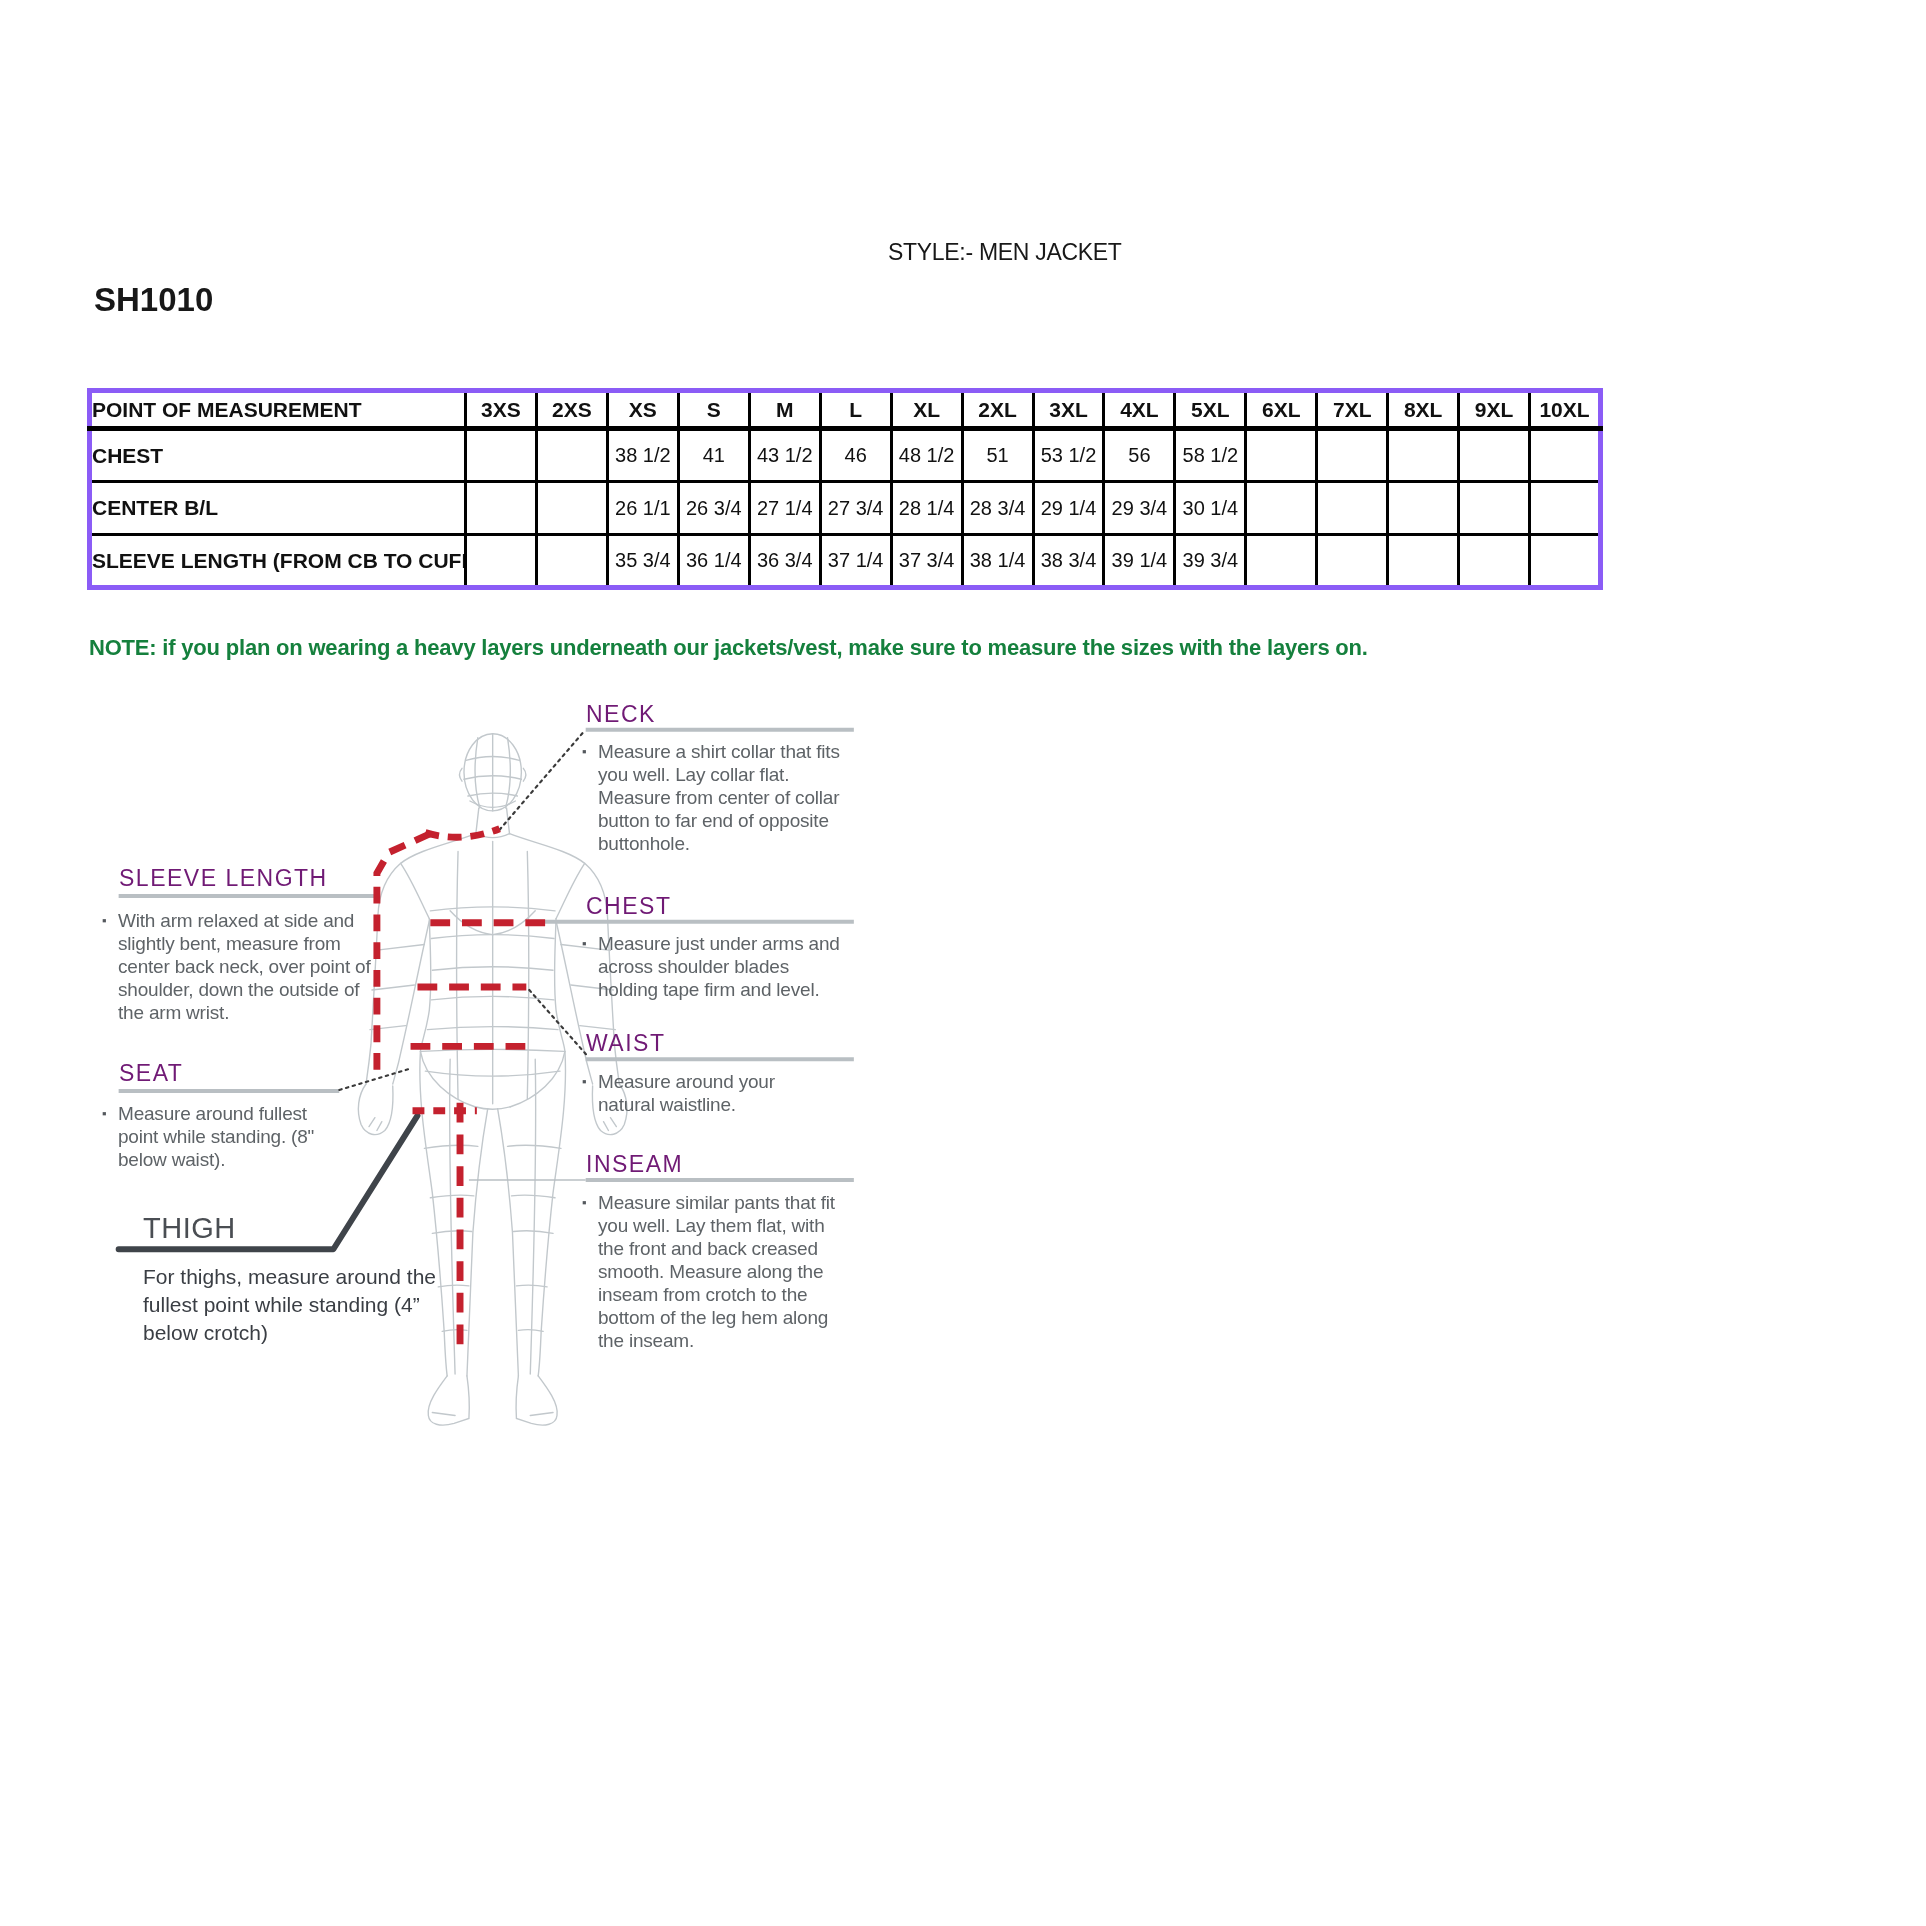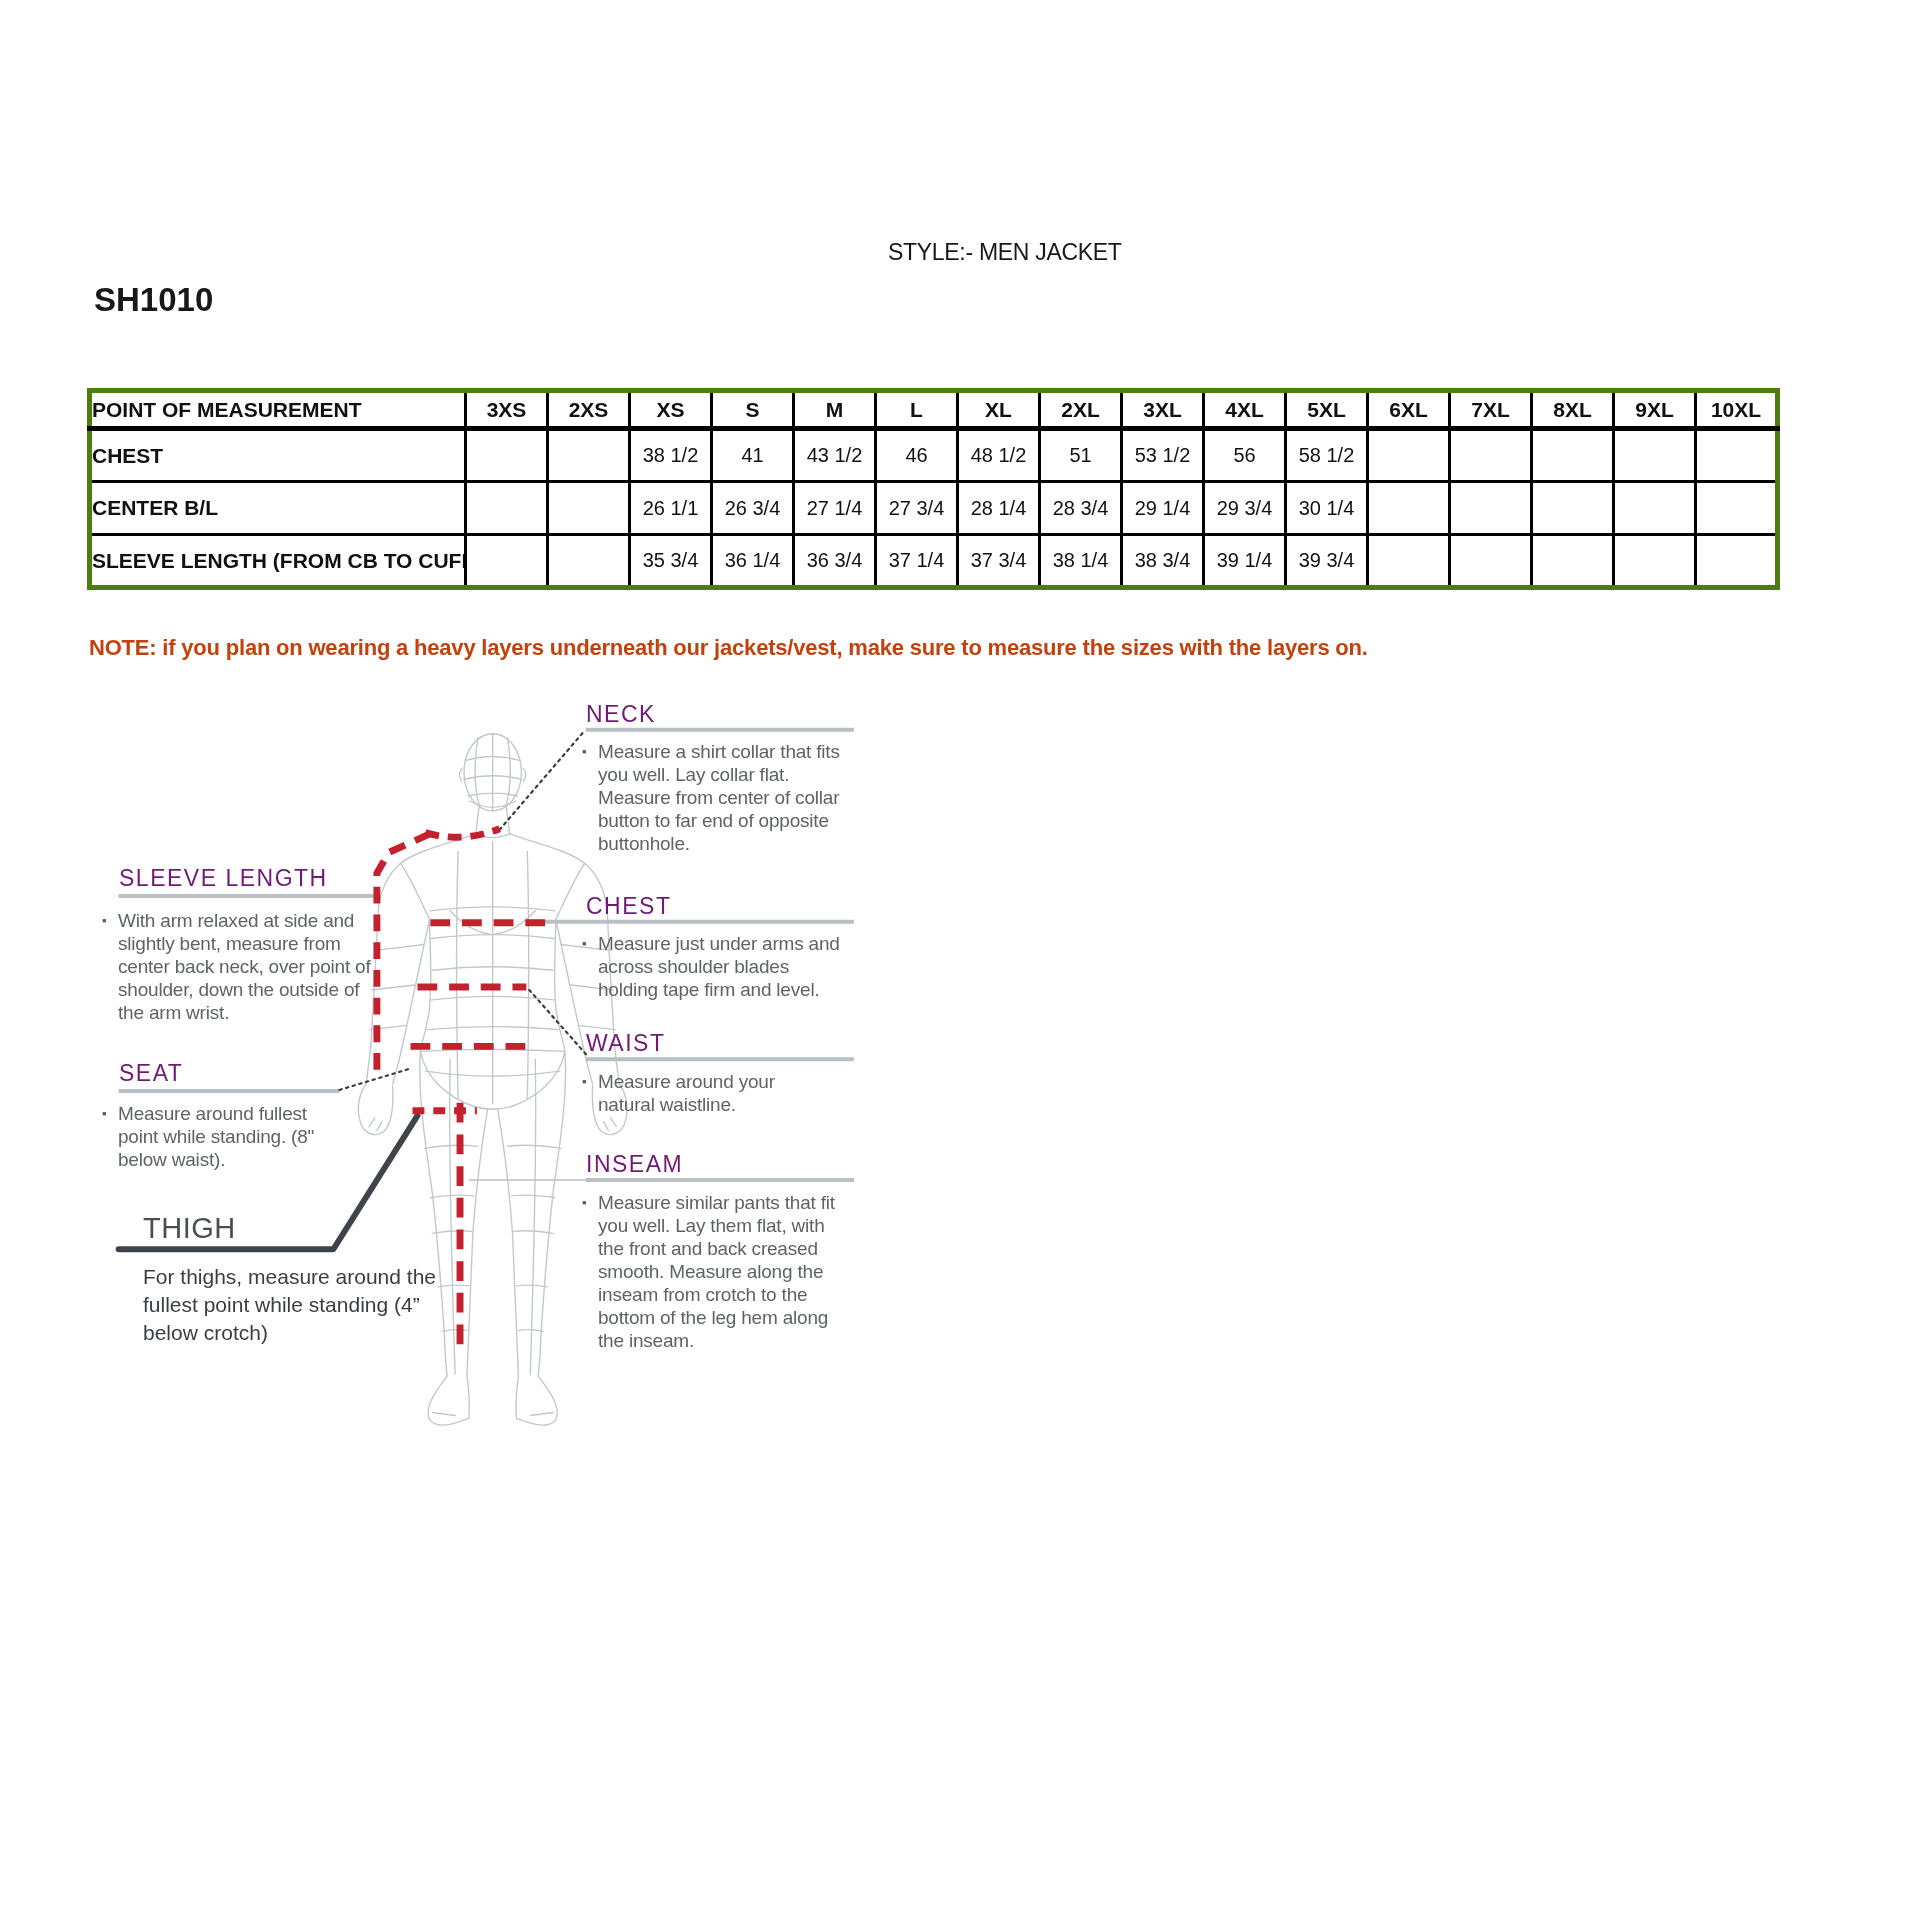--- a/index.html
+++ b/index.html
@@ -14,38 +14,38 @@
     top:239px;left:888px;font-size:23px;font-weight:normal;color:#181818;
     letter-spacing:-0.3px;white-space:nowrap;
   }
   .style-code{
     top:281px;left:94px;font-size:33px;font-weight:bold;color:#181818;
   }
 
   
   .table-wrap{top:388px;left:87px;}
   table.size-table{
-    border-collapse:collapse;table-layout:fixed;width:1693px;
-    border:5px solid #4d7c0f;
+    border-collapse:collapse;table-layout:fixed;width:1516px;
+    border:5px solid #8b5cf6;
   }
   table.size-table th,table.size-table td{
     border:3px solid #000;padding:0;overflow:hidden;white-space:nowrap;
   }
   table.size-table thead th{border-bottom:5px solid #000;}
   table.size-table thead tr{height:38px;}
   table.size-table tbody tr{height:53px;}
   th.poml,td.row-label{
     width:372px;text-align:left;padding-left:5px;font-weight:bold;font-size:21px;
   }
   th.size-h{font-size:21px;font-weight:bold;text-align:center;}
   td.size-v{font-size:20px;font-weight:normal;text-align:center;}
 
   
   .note-line{
-    top:635px;left:89px;font-size:22px;font-weight:bold;color:#c2410c;
+    top:635px;left:89px;font-size:22px;font-weight:bold;color:#15803d;
     white-space:nowrap;letter-spacing:-0.2px;
   }
 
   
   .guide{top:683px;left:84px;width:851px;height:802px;}
   .guide svg{position:absolute;top:0;left:0;}
   .g-head{
     position:absolute;font-size:23px;color:#701a75;letter-spacing:1.5px;
     white-space:nowrap;
   }

